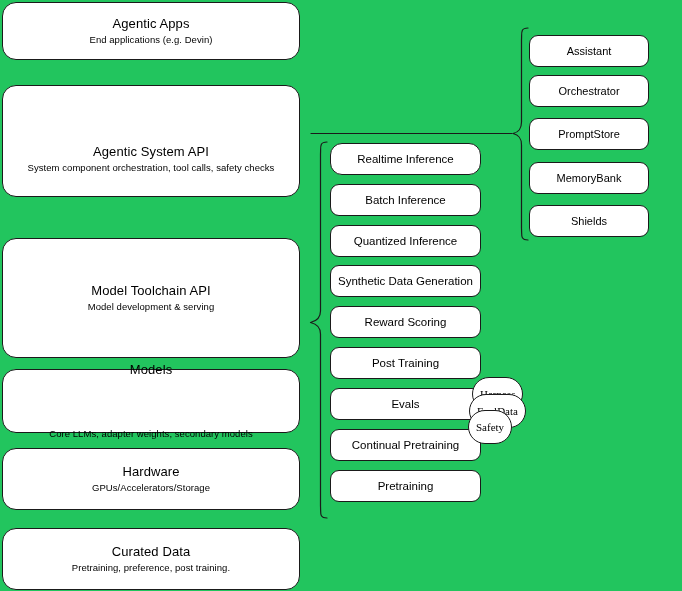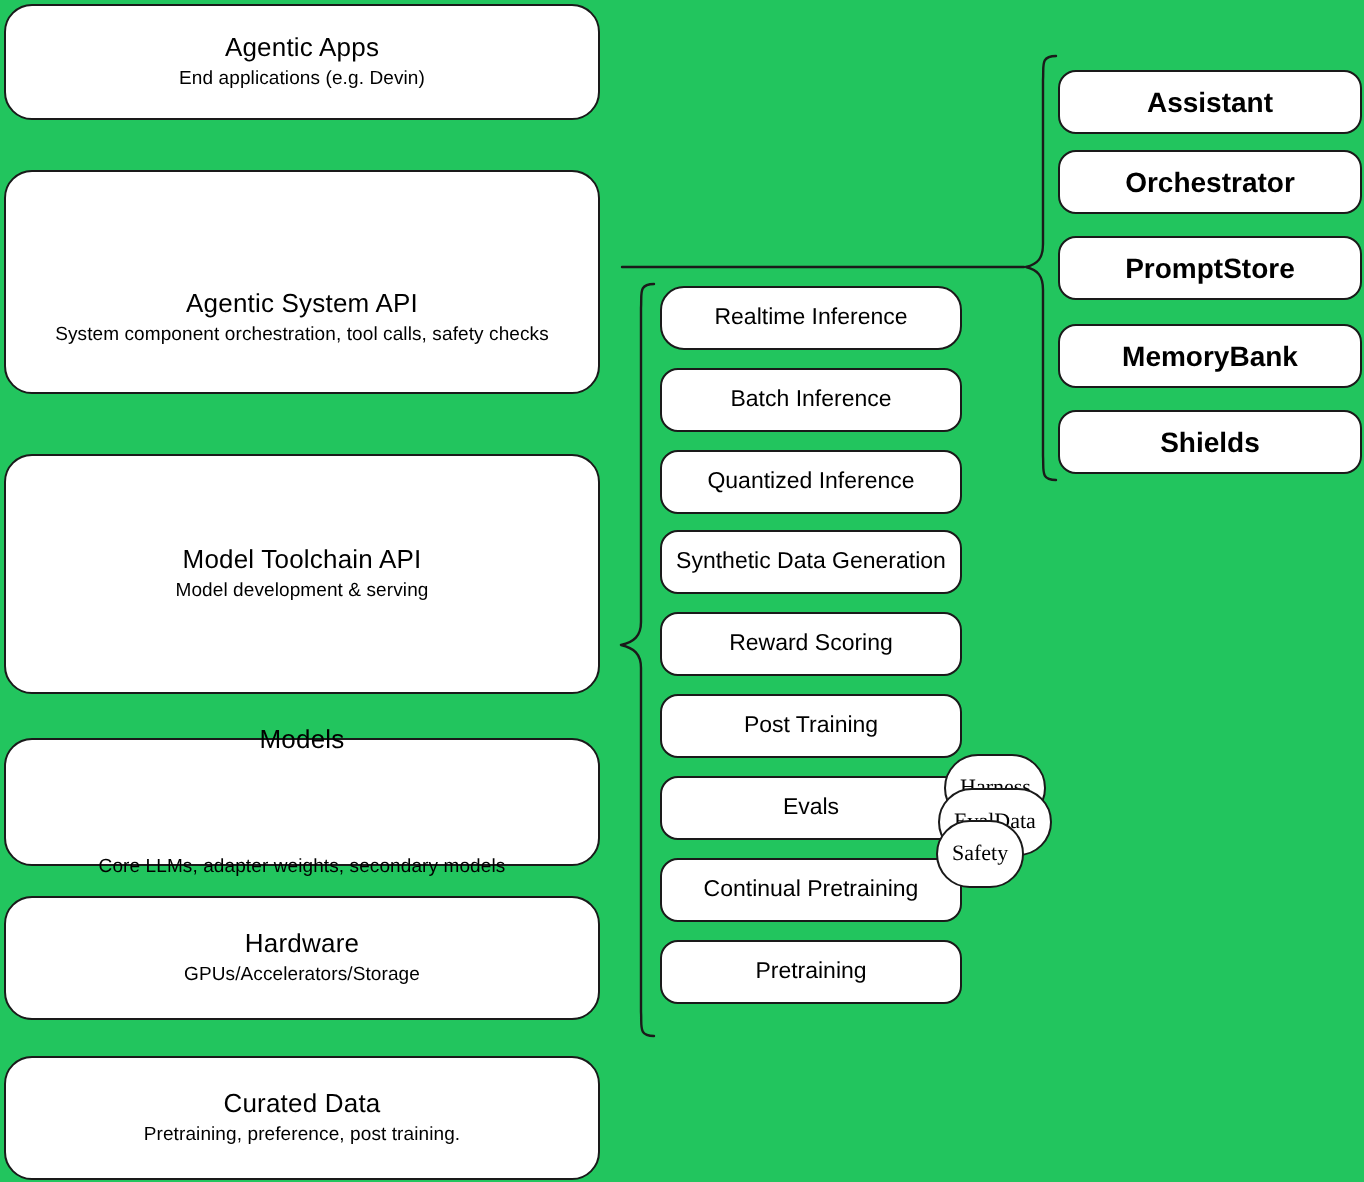--- a/index.html
+++ b/index.html
@@ -60,27 +60,26 @@
     height: 32px;
     border-radius: 9px;
     font-size: 11.5px;
     line-height: 14px;
     border-width: 1.3px;
   }
 
   
   .right-box {
     left: 529px;
-    width: 152px;
+    width: 120px;
     height: 32px;
     border-radius: 9px;
-    font-size: 14px;
+    font-size: 11px;
     line-height: 14px;
     border-width: 1.3px;
-    font-weight: bold;
   }
 
   
   .pill {
     position: absolute;
     box-sizing: border-box;
     background: #ffffff;
     border: 1.2px solid #1a1a1a;
     border-radius: 999px;
     height: 16px;
@@ -142,21 +141,21 @@
   <div class="box layer-box" style="top:2px; height:58px;">
     <div class="layer-title">Agentic Apps</div>
     <div class="layer-sub">End applications (e.g. Devin)</div>
   </div>
 
   <div class="box layer-box" style="top:85px; height:112px; justify-content:center; padding-top:36px;">
     <div class="layer-title">Agentic System API</div>
     <div class="layer-sub">System component orchestration, tool calls, safety checks</div>
   </div>
 
-  <div class="box layer-box" style="top:227px; height:120px;">
+  <div class="box layer-box" style="top:238px; height:120px;">
     <div class="layer-title">Model Toolchain API</div>
     <div class="layer-sub">Model development &amp; serving</div>
   </div>
 
   <div class="box layer-box" style="top:369px; height:64px;gap:48px;">
     <div class="layer-title">Models</div>
     <div class="layer-sub">Core LLMs, adapter weights, secondary models</div>
   </div>
 
   <div class="box layer-box" style="top:448px; height:62px;">

